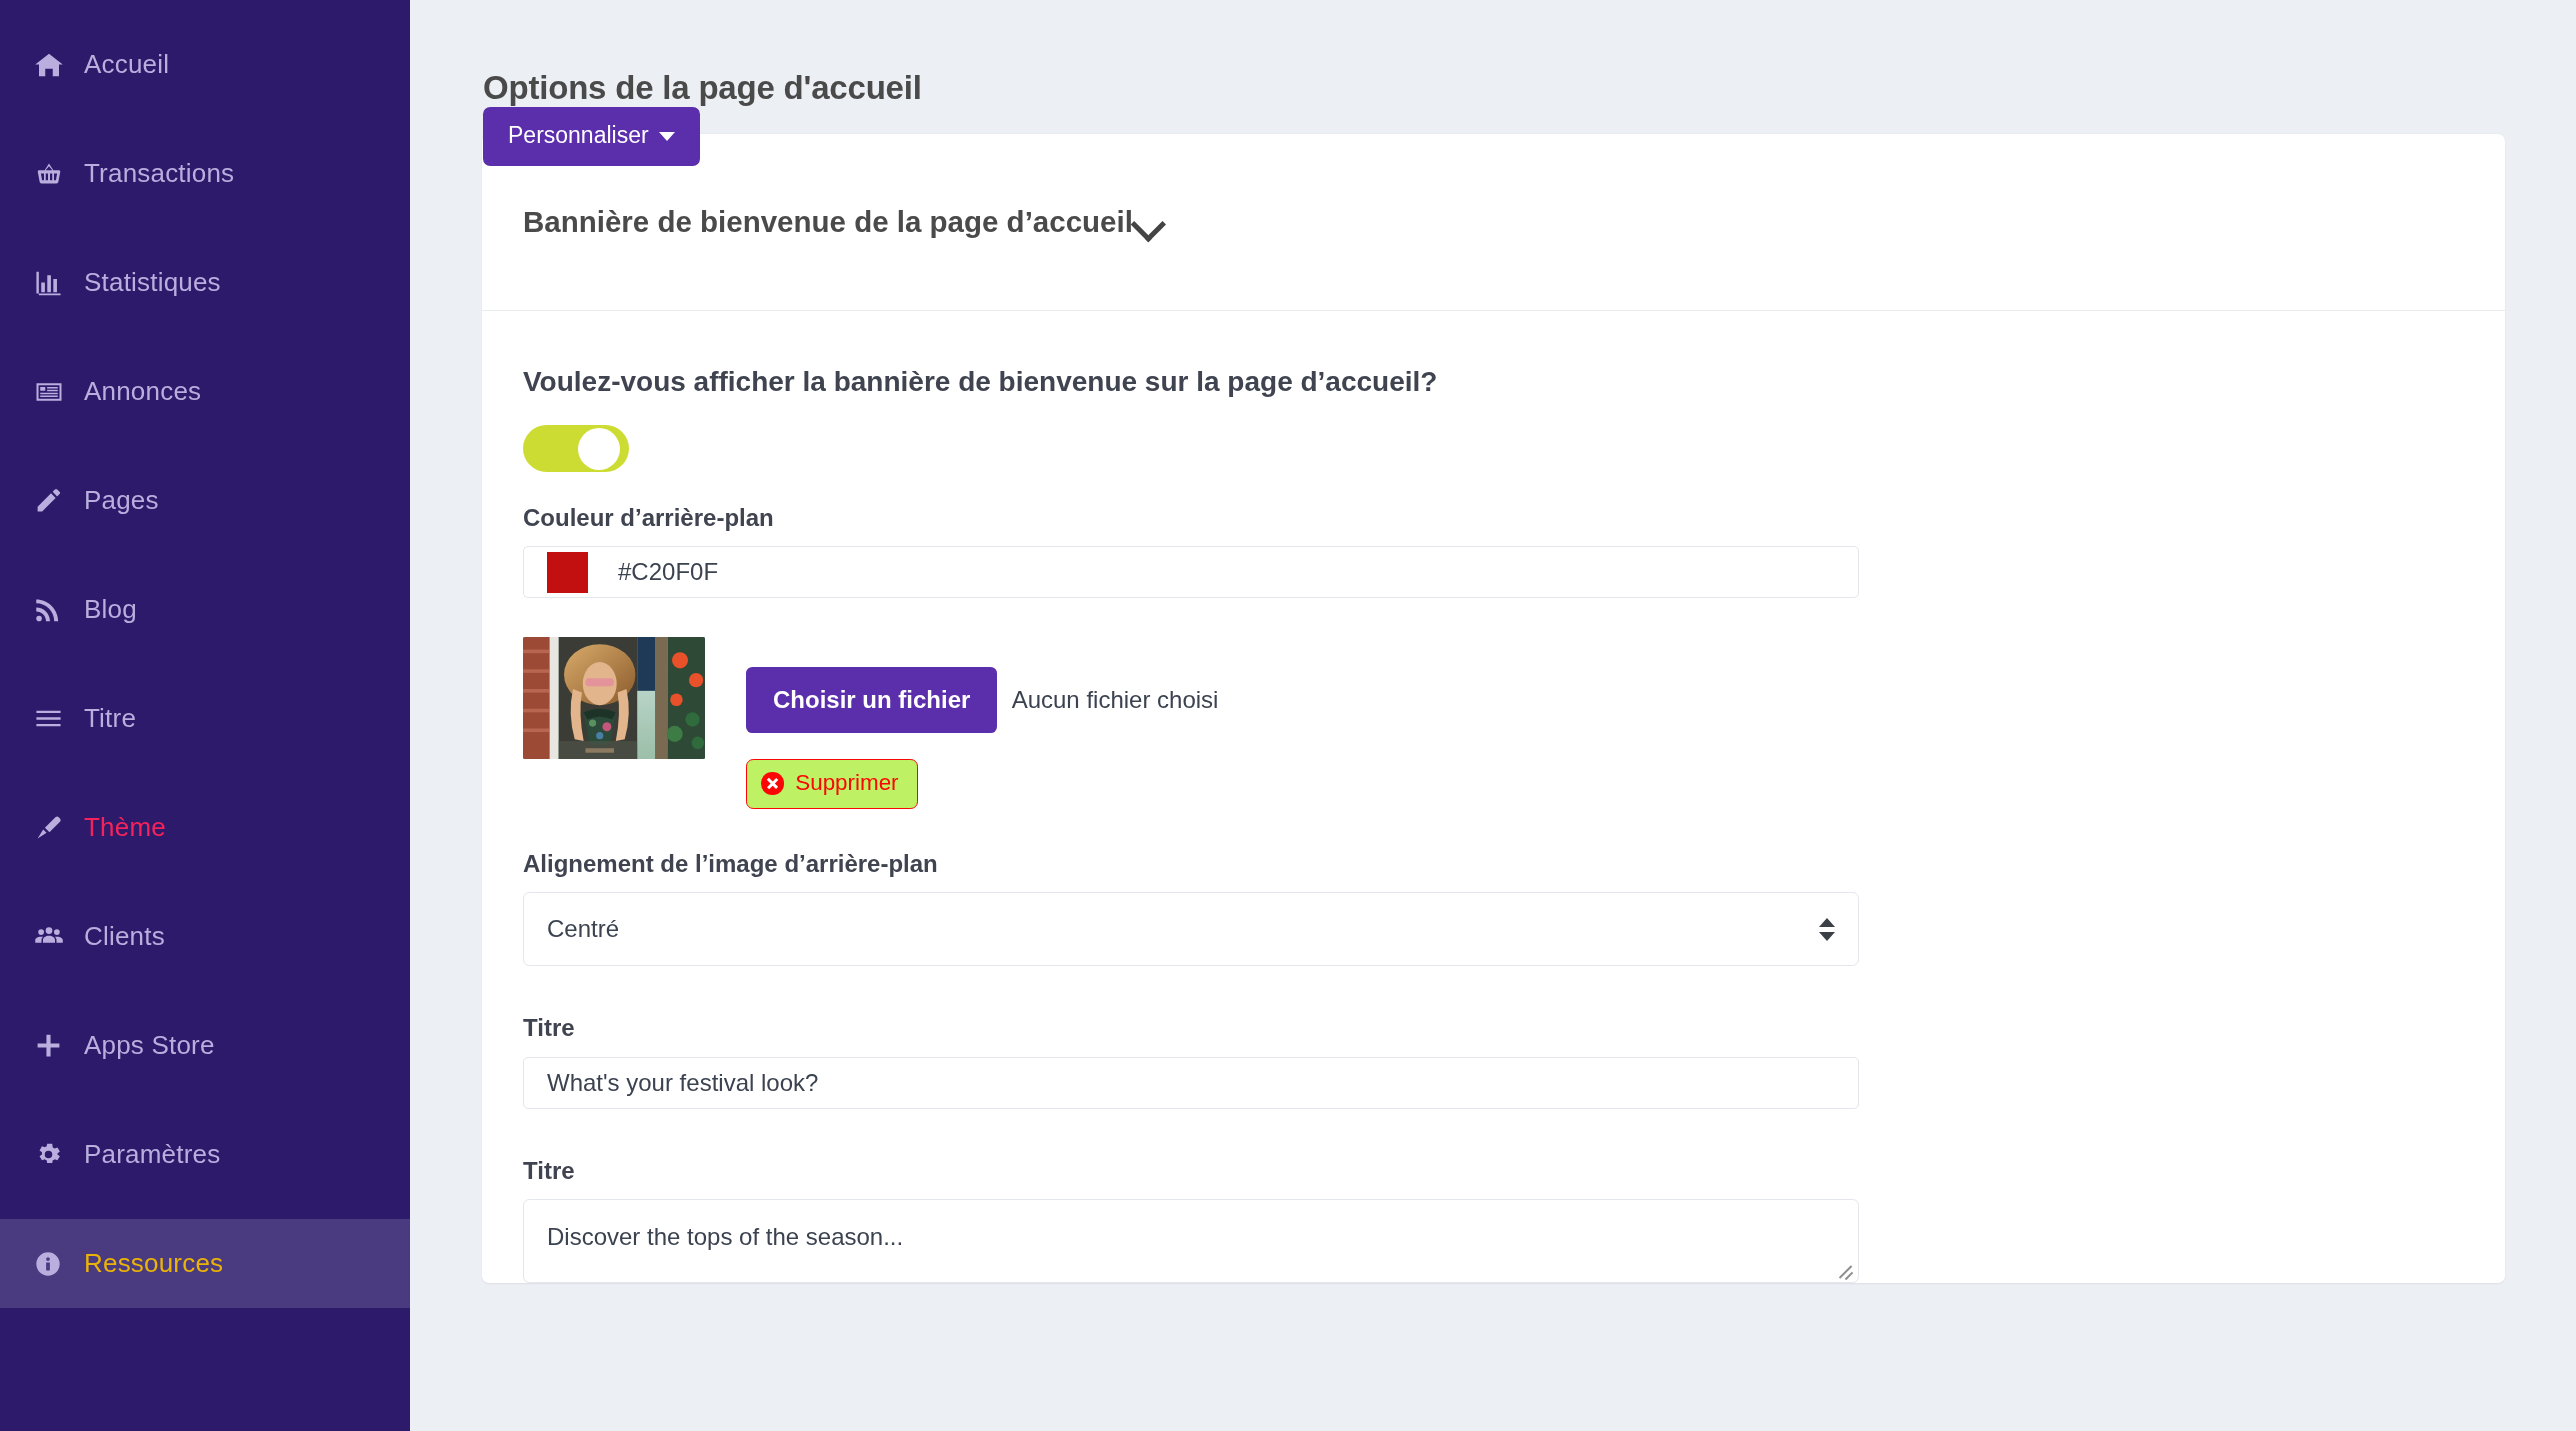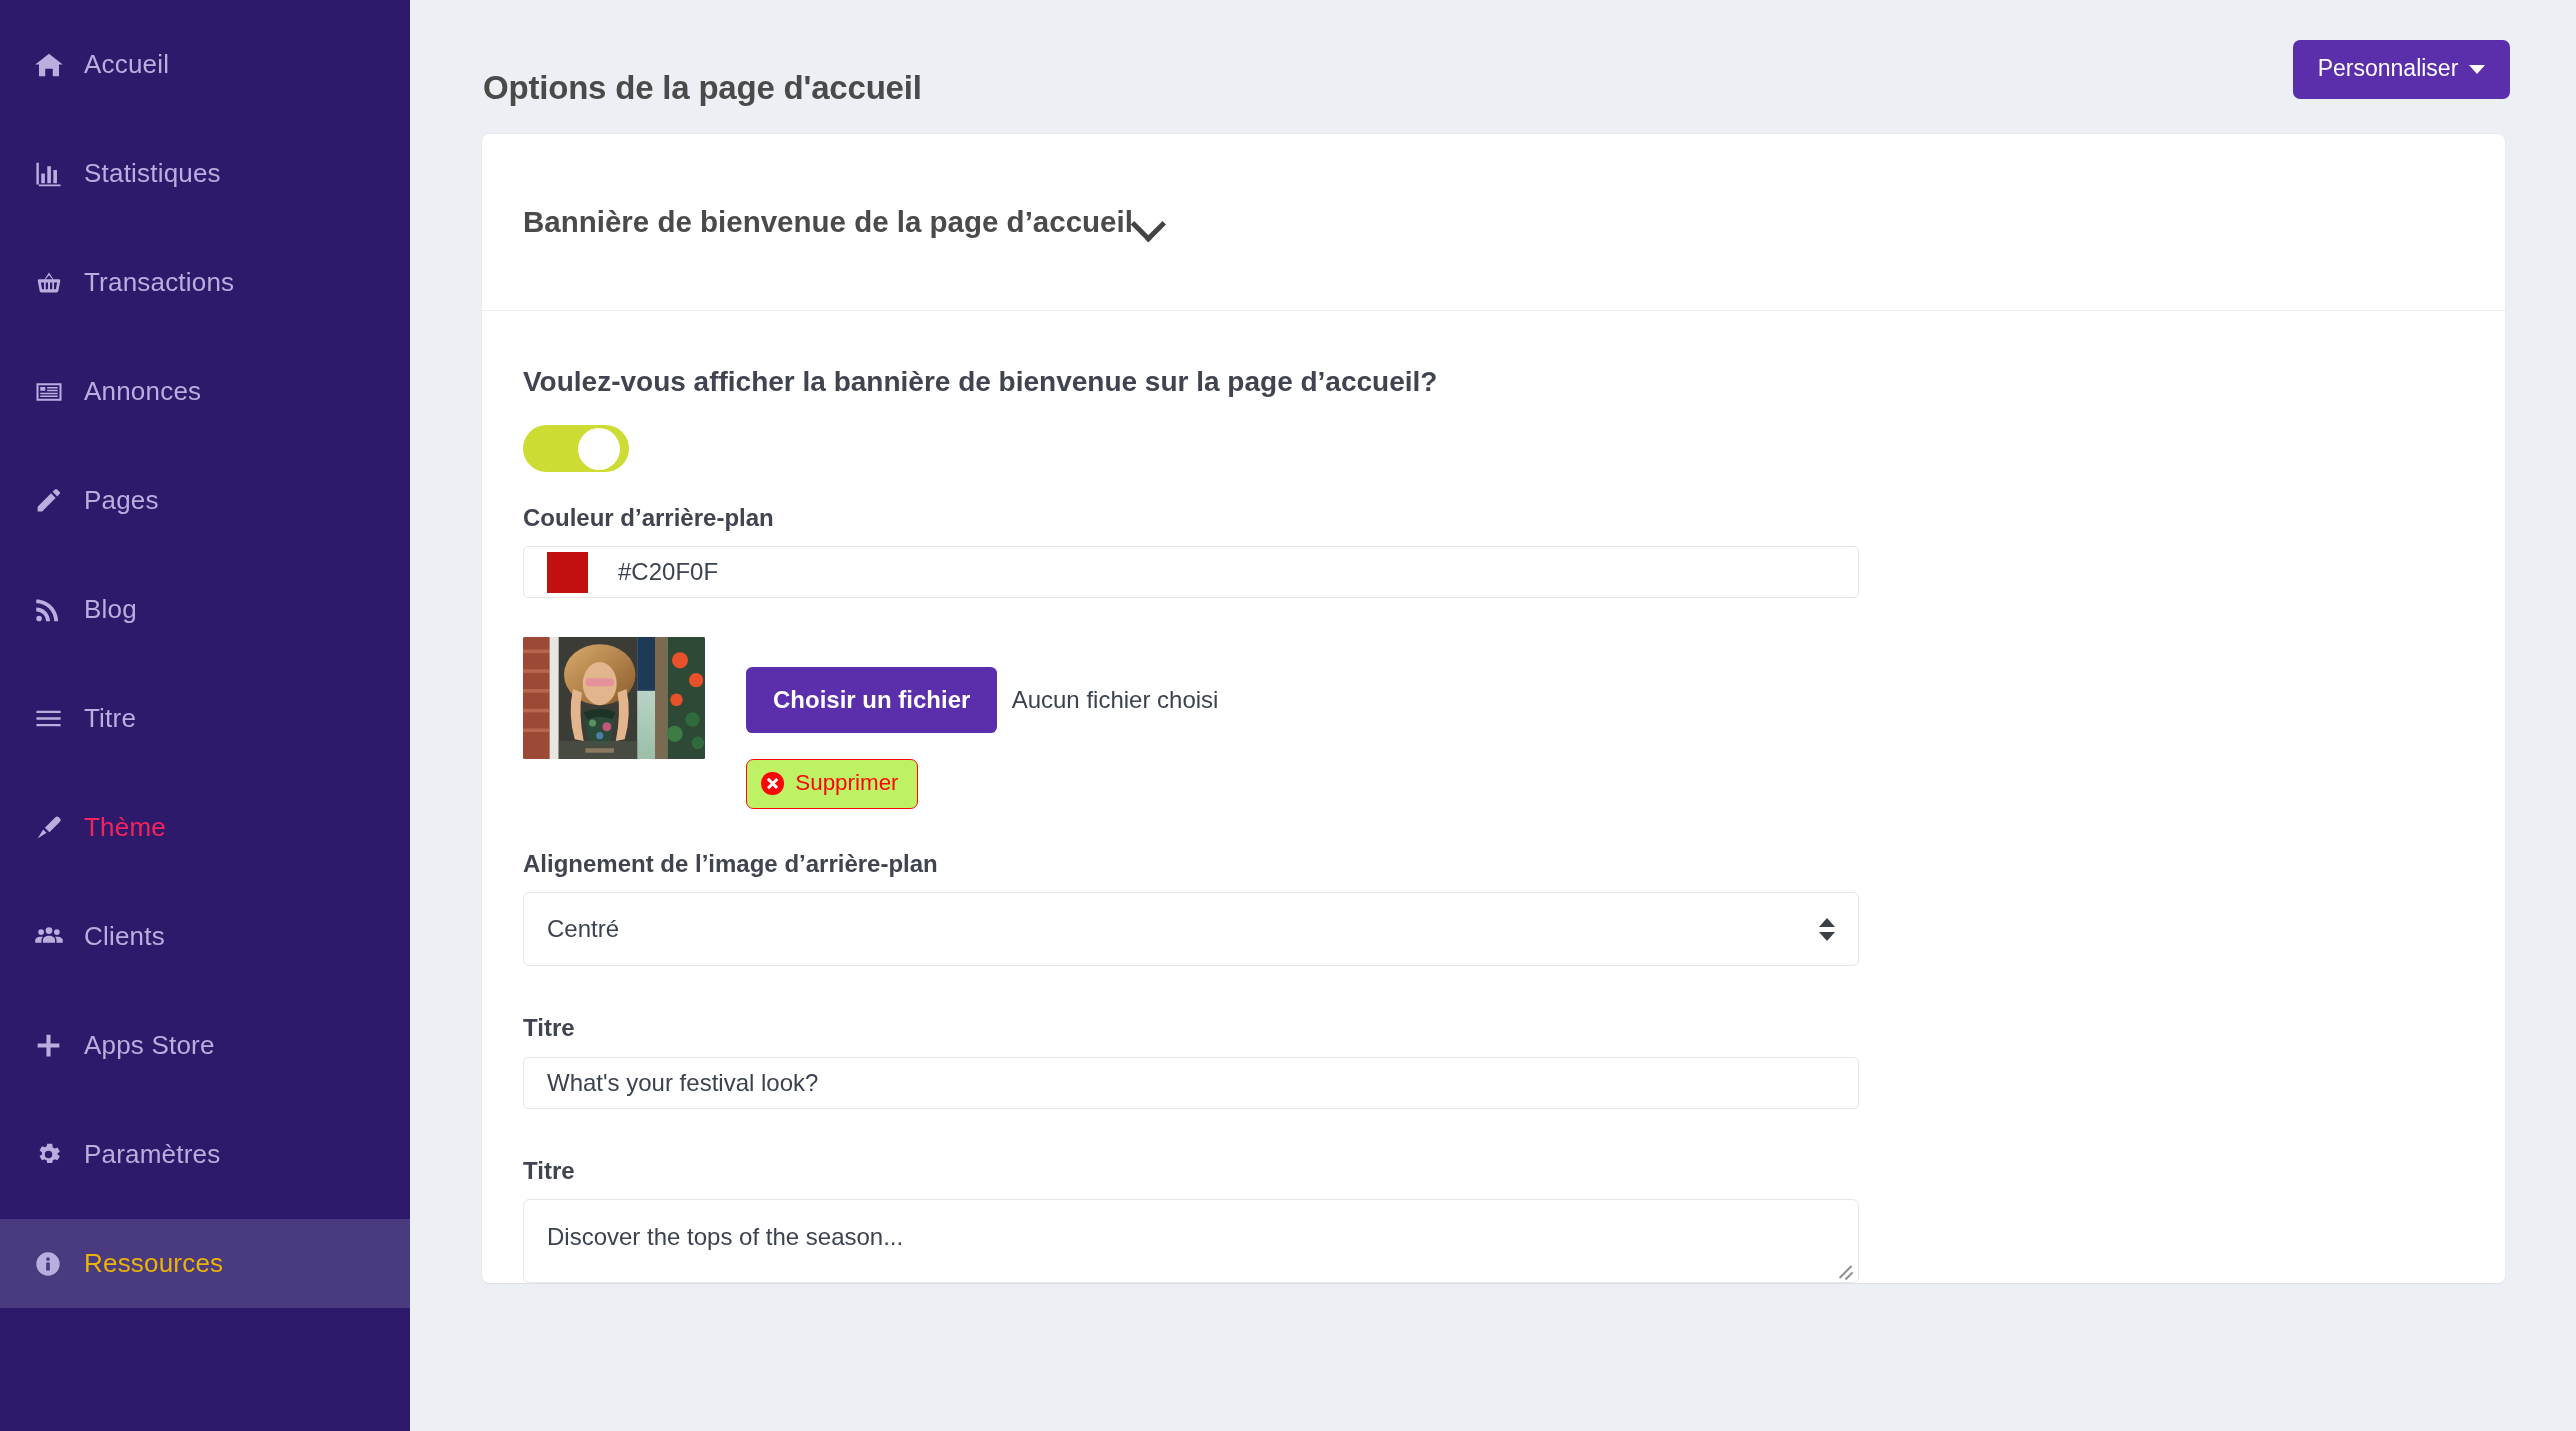--- a/index.html
+++ b/index.html
@@ -55,20 +55,21 @@
     background: #eceff4;
     position: relative;
     overflow: hidden;
   }
   .topbar {
     display: flex;
     align-items: flex-start;
     justify-content: space-between;
     padding: 40px 66px 0 73px;
     height: 134px;
+    flex-direction: column;
   }
   .page-title {
     font-size: 33px;
     font-weight: bold;
     color: #4a4a4a;
     letter-spacing: -0.2px;
     margin-top: 29px;
   }
   .btn-customize {
     background: #5b2eab;
@@ -323,34 +324,34 @@
       <span class="nav-icon">
         <svg width="30" height="30" viewBox="0 0 24 24">
             <path d="M12 3 1 11.5h3V21h5v-6h6v6h5v-9.5h3L12 3z"></path>
           </svg>
       </span>
       <span class="nav-label">Accueil</span>
     </div>
 
     <div class="nav-item">
       <span class="nav-icon">
+        <svg width="30" height="30" viewBox="0 0 24 24">
+            <path d="M12 3.5 8.5 9H4a1 1 0 0 0-1 1.2l1.5 8A1.6 1.6 0 0 0 6 19.5h12a1.6 1.6 0 0 0 1.5-1.3l1.5-8A1 1 0 0 0 20 9h-4.5L12 3.5zm0 2.2L14.7 9H9.3L12 5.7zM8 11.5v5.5H6.5L5.5 11.5H8zm3.2 0v5.5H9.4v-5.5h1.8zm3.4 0v5.5h-1.8v-5.5h1.8zm3.9 0-1 5.5H16v-5.5h2.5z"></path>
+          </svg>
+      </span>
+      <span class="nav-label">Transactions</span>
+    </div>
+
+    <div class="nav-item">
+      <span class="nav-icon">
         <svg width="29" height="29" viewBox="0 0 24 24">
             <path d="M2 3h2v18H2zM4 21h18v1.5H4zM6 12h3v8H6zm5-6h3v14h-3zm5 3h3v11h-3z"></path>
           </svg>
       </span>
       <span class="nav-label">Statistiques</span>
-    </div>
-
-    <div class="nav-item">
-      <span class="nav-icon">
-        <svg width="30" height="30" viewBox="0 0 24 24">
-            <path d="M12 3.5 8.5 9H4a1 1 0 0 0-1 1.2l1.5 8A1.6 1.6 0 0 0 6 19.5h12a1.6 1.6 0 0 0 1.5-1.3l1.5-8A1 1 0 0 0 20 9h-4.5L12 3.5zm0 2.2L14.7 9H9.3L12 5.7zM8 11.5v5.5H6.5L5.5 11.5H8zm3.2 0v5.5H9.4v-5.5h1.8zm3.4 0v5.5h-1.8v-5.5h1.8zm3.9 0-1 5.5H16v-5.5h2.5z"></path>
-          </svg>
-      </span>
-      <span class="nav-label">Transactions</span>
     </div>
 
     <div class="nav-item">
       <span class="nav-icon">
         <svg width="30" height="30" viewBox="0 0 24 24">
             <path d="M2 5h20v14H2V5zm1.6 1.6v10.8h16.8V6.6H3.6zM5 8h4v3H5V8zm5.5 0H19v1.2h-8.5V8zm0 2.2H19v1.2h-8.5v-1.2zM5 12.5h14v1.2H5v-1.2zm0 2.3h14V16H5v-1.2z"></path>
           </svg>
       </span>
       <span class="nav-label">Annonces</span>
     </div>

